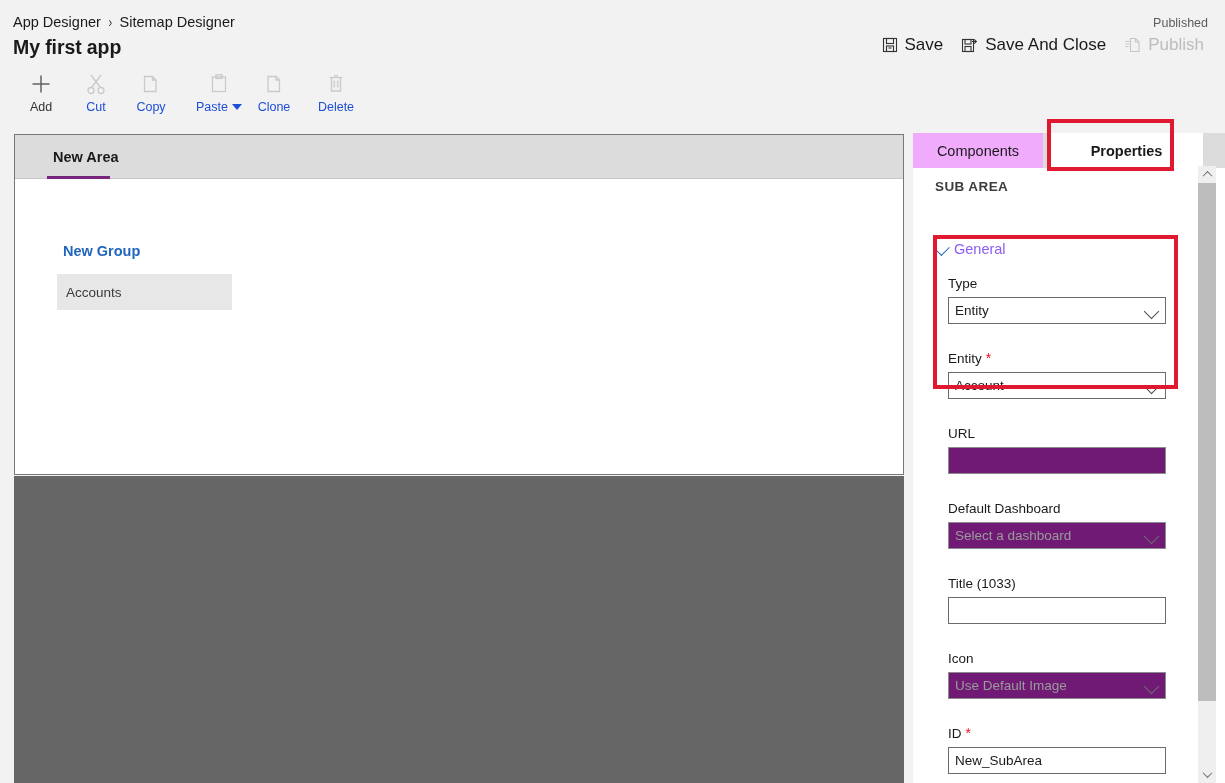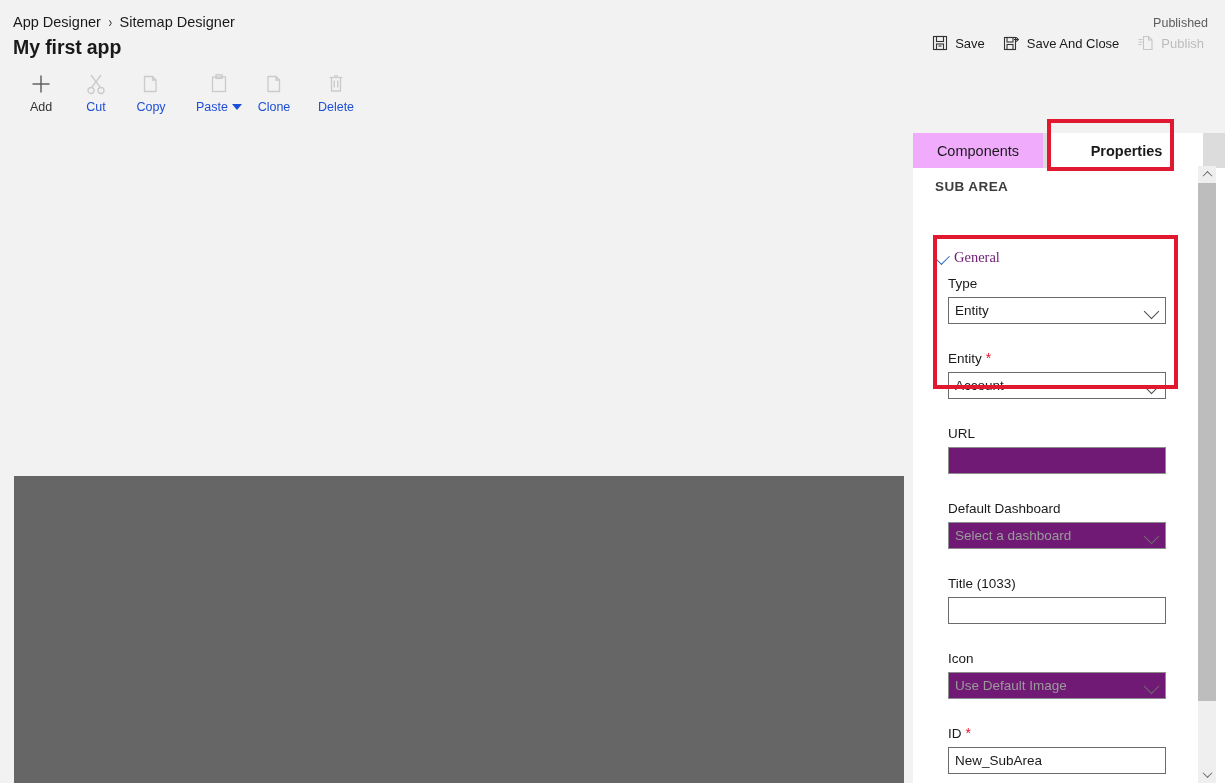--- a/index.html
+++ b/index.html
@@ -38,21 +38,21 @@
   }
   .app-title {
     position: absolute; left: 13px; top: 36px;
     font-size: 19.5px; font-weight: 700; color: #1a1a1a;
     letter-spacing: -0.1px;
   }
 
   .header-actions {
     position: absolute; right: 12px; top: 32px;
     display: flex; align-items: center; gap: 0px;
-    font-size: 13px;
+    font-size: 17px;
   }
   .hdr-btn {
     display: flex; align-items: center; gap: 7px;
     padding: 3px 9px; cursor: pointer; color: #1a1a1a;
     white-space: nowrap;
   }
   .hdr-btn.disabled { color: #bcbcbc; cursor: default; }
   .hdr-btn svg { display: block; }
 
   .published-label {
@@ -168,23 +168,23 @@
     width: 296px; height: 615px;
     background: #ffffff;
     overflow: hidden;
   }
   .panel-header {
     position: absolute; left: 22px; top: 11px;
     font-size: 13.5px; font-weight: 700; color: #3d3d3d;
     letter-spacing: 0.4px;
   }
   .section-toggle {
-    position: absolute; left: 21px; top: 81px;
+    position: absolute; left: 21px; top: 73px;
     display: flex; align-items: center; gap: 8px;
-    font-size: 14.5px; color: #701a75; cursor: pointer; font-family: Liberation Serif, serif;
+    font-size: 14.5px; color: #8b5cf6; cursor: pointer;
   }
   .chev {
     width: 12px; height: 12px;
     border-right: 1.6px solid #2266bb;
     border-bottom: 1.6px solid #2266bb;
     transform: rotate(45deg) translateY(-2px);
   }
 
   .field { position: absolute; left: 35px; width: 218px; }
   .field-label {
@@ -377,20 +377,32 @@
           <path d="M5.5 4.5 v13.5 h9 v-13.5"></path>
           <path d="M8 2.8 h4"></path>
           <path d="M8.2 7.5 v7 M11.8 7.5 v7"></path>
         </svg>
       </span>
       <span class="cmd-label">Delete</span>
     </div>
 
   </div>
 
+  <div class="canvas">
+    <div class="area-tabbar">
+      <div class="area-tab">
+        <span>New Area</span>
+      </div>
+      <div class="area-tab-underline"></div>
+    </div>
+    <div class="canvas-body">
+      <div class="group-title">New Group</div>
+      <div class="subarea-item">Accounts</div>
+    </div>
+  </div>
 
   <div class="overlay-dark"></div>
 
   <div class="panel">
 
     <div class="panel-tabs">
       <div class="panel-tab inactive">
         <span>Components</span>
       </div>
       <div id="tab-properties">

